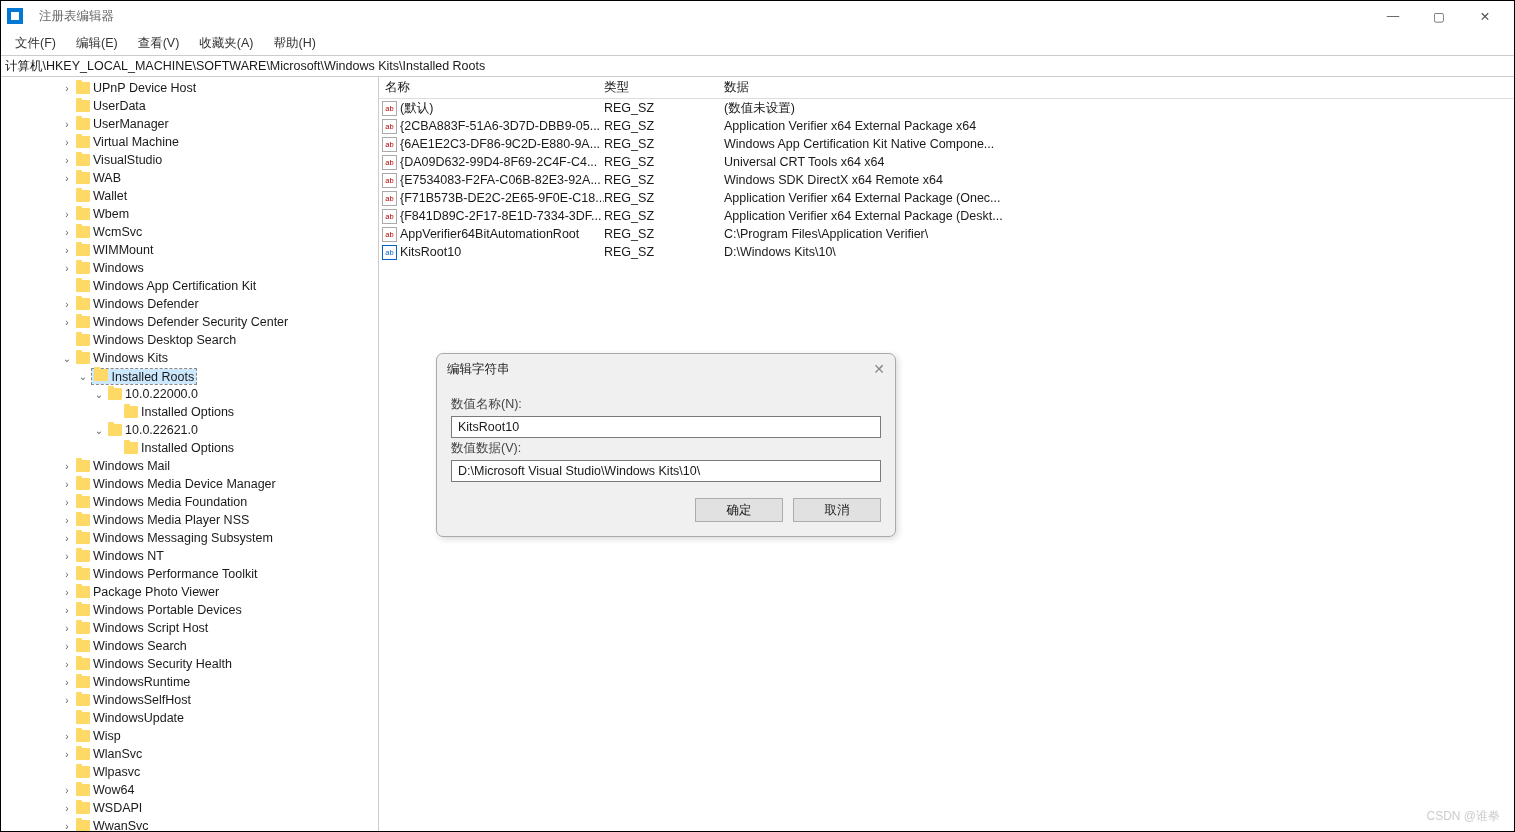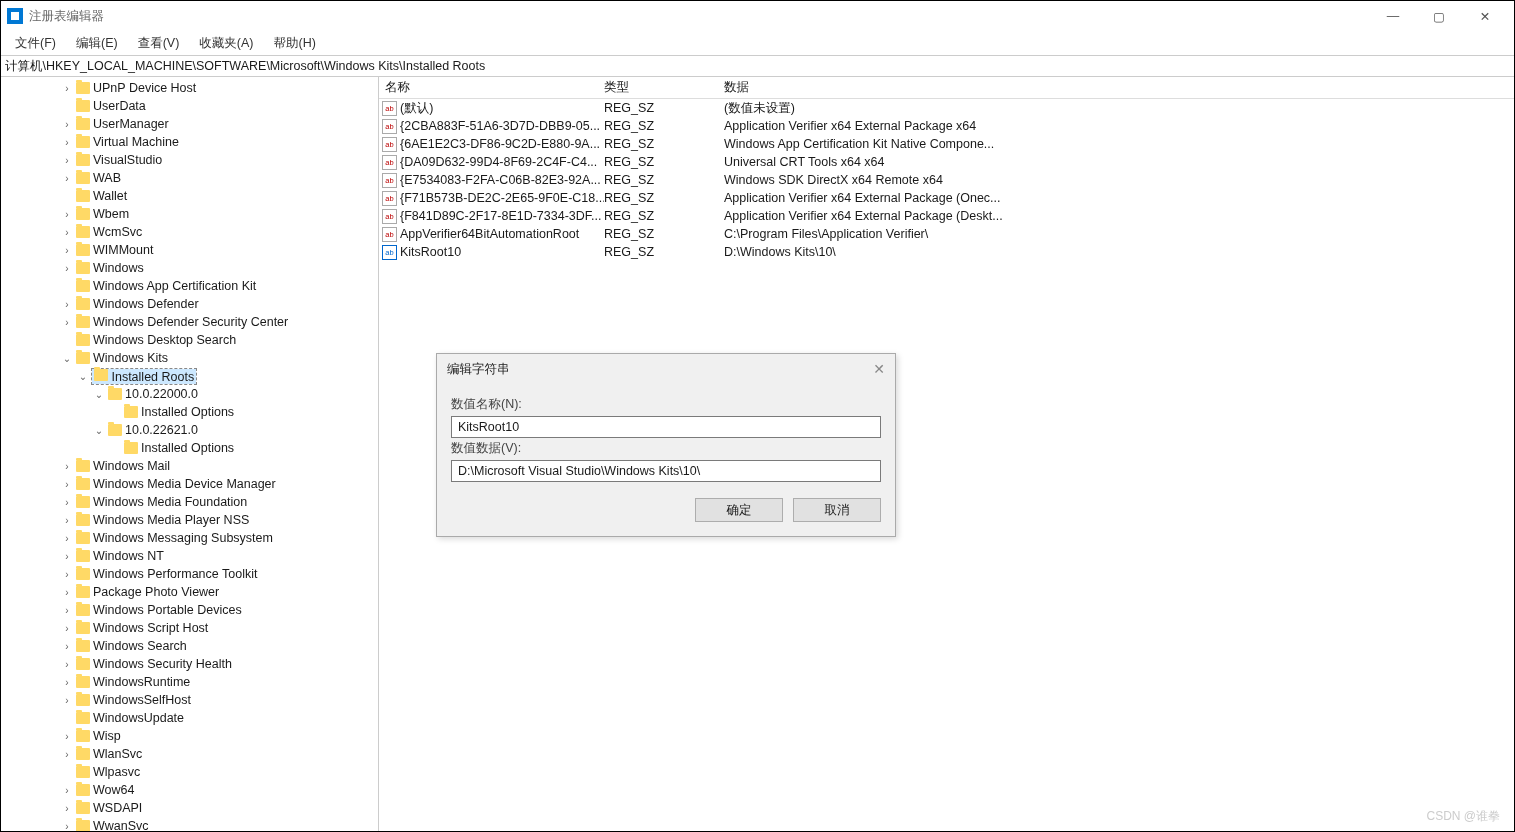--- a/index.html
+++ b/index.html
@@ -1,18 +1,18 @@
 <!DOCTYPE html>
 <html><head>
 <meta charset="utf-8">
 <style>
 *{box-sizing:border-box;margin:0;padding:0;font-family:"Microsoft YaHei",Segoe UI,Arial,sans-serif;font-size:12.5px;color:#1a1a1a}
 body{width:1515px;height:832px;background:#fff;border:1px solid #000;position:relative;overflow:hidden}
 .titlebar{height:30px;display:flex;align-items:center;padding:0 6px;justify-content:space-between}
-.titlebar-left{display:flex;align-items:center;gap:6px}
+.titlebar-left{display:flex;align-items:center;gap:16px}
 .app-icon{width:16px;height:16px;background:#0078d4;display:inline-block;position:relative}
 .app-icon::before{content:"";position:absolute;width:8px;height:8px;background:#fff;top:4px;left:4px}
 .title-text{color:#666}
 .win-controls{display:flex;gap:0}
 .wc{width:46px;height:30px;display:flex;align-items:center;justify-content:center;color:#555}
 .menubar{height:24px;display:flex;align-items:center;padding:0 6px;gap:4px;border-bottom:0}
 .menuitem{padding:3px 8px;color:#333}
 .addrbar{height:22px;border-top:1px solid #ccc;border-bottom:1px solid #ccc;display:flex;align-items:center;padding:2px 4px}
 .main{display:flex;height:calc(832px - 30px - 24px - 22px - 2px);position:relative}
 .tree{width:378px;border-right:1px solid #ccc;overflow-y:auto;position:relative;background:#fff;padding-left:60px;padding-top:2px}
@@ -30,21 +30,21 @@
 .col-name{width:225px;padding-left:6px}
 .col-type{width:120px}
 .col-data{flex:1}
 .listbody{flex:1}
 .row{display:flex;height:18px;align-items:center}
 .row .c1{width:225px;display:flex;align-items:center;gap:3px;padding-left:3px;overflow:hidden;text-overflow:ellipsis;white-space:nowrap}
 .row .c2{width:120px}
 .row .c3{flex:1;overflow:hidden;white-space:nowrap}
 .reg-str{width:15px;height:15px;display:inline-flex;align-items:center;justify-content:center;font-size:7.5px;font-weight:normal;color:#b00;border:1px solid #aaa;background:#fff;flex-shrink:0}
 .reg-blue{color:#06c;border:1px solid #06c}
-.dialog{position:absolute;left:435px;top:276px;width:460px;background:#F0F0F0;border:1px solid #aaa;border-radius:0;box-shadow:2px 2px 6px rgba(0,0,0,0.15);z-index:10}
+.dialog{position:absolute;left:435px;top:276px;width:460px;background:#F0F0F0;border:1px solid #aaa;border-radius:7px;box-shadow:2px 2px 6px rgba(0,0,0,0.15);z-index:10}
 .dlg-title{height:30px;display:flex;align-items:center;justify-content:space-between;padding:0 10px;color:#666}
 .dlg-close{font-size:14px;color:#888}
 .dlg-body{padding:8px 14px 14px 14px}
 .dlg-label{margin-top:4px;margin-bottom:3px;color:#444}
 .dlg-input{width:100%;height:22px;border:1px solid #7a7a7a;padding:0 6px;background:#fff}
 .dlg-buttons{display:flex;justify-content:flex-end;gap:10px;margin-top:16px}
 .dlg-btn{width:88px;height:24px;border:1px solid #adadad;background:#e1e1e1;text-align:center;line-height:22px;cursor:default}
 .watermark{position:absolute;bottom:6px;right:14px;color:#ccc;font-size:12px;z-index:20}
 </style>
 </head>

